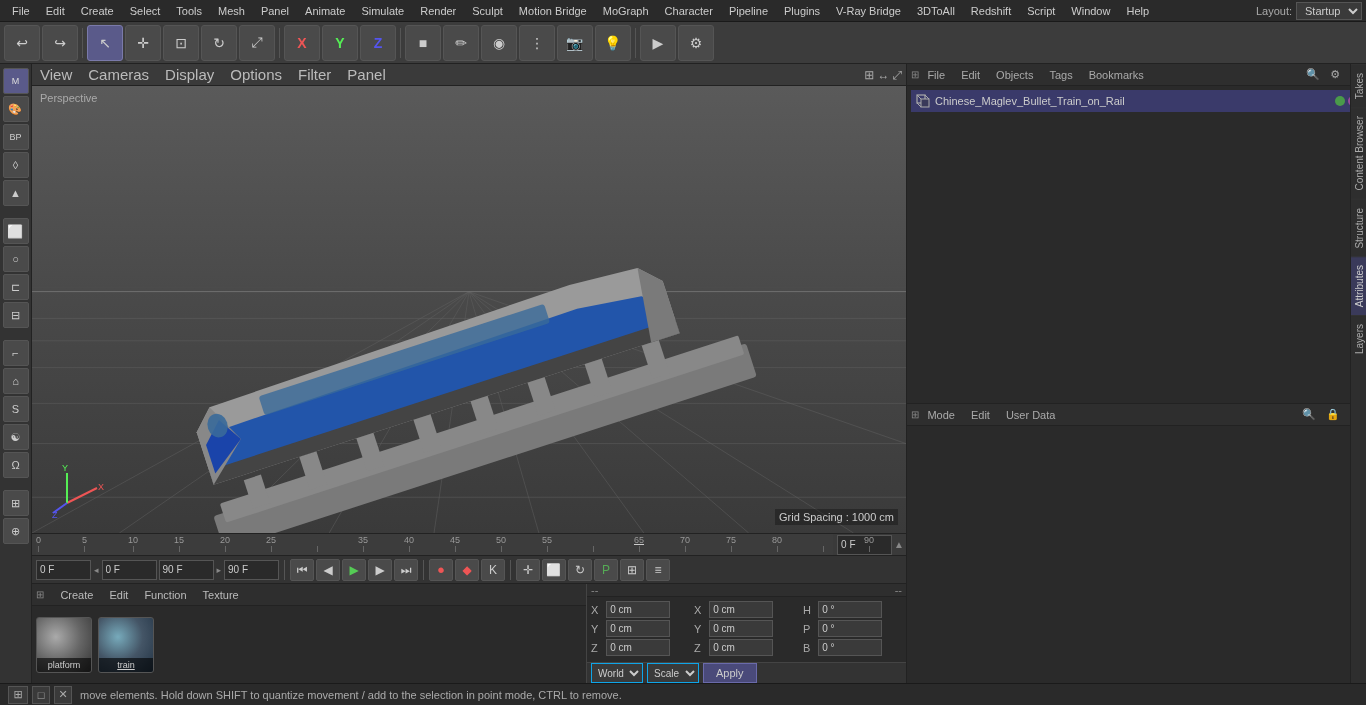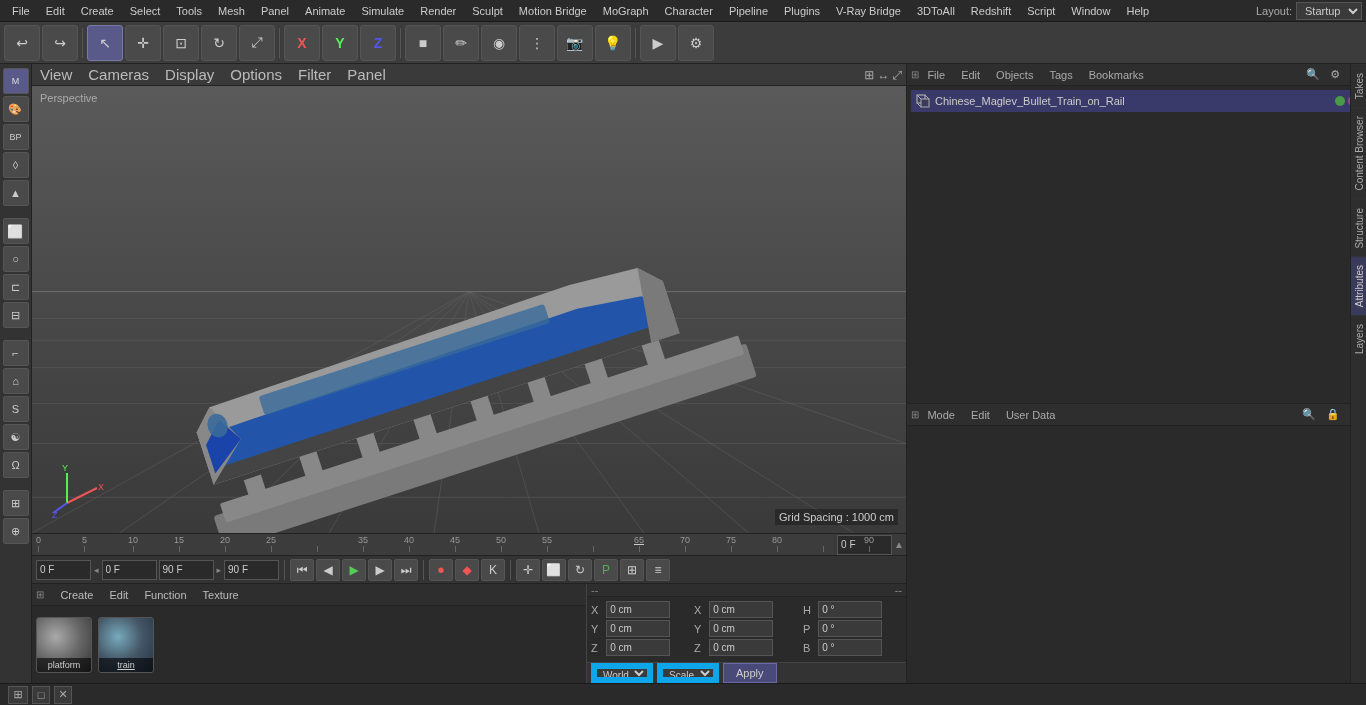--- a/index.html
+++ b/index.html
@@ -95,21 +95,21 @@
     .coords-dot { color: #888; }
     #coords-content { flex: 1; padding: 4px; background: #2a2a2a; }
     .coord-row { display: flex; align-items: center; gap: 4px; margin-bottom: 2px; }
     .coord-label { color: #aaa; font-size: 11px; width: 14px; }
     .coord-input { width: 64px; height: 17px; background: #3a3a3a; border: 1px solid #555; color: #ccc; font-size: 10px; padding: 0 3px; }
     .coord-unit { color: #888; font-size: 10px; width: 20px; }
     .coord-label2 { color: #aaa; font-size: 11px; width: 14px; margin-left: 6px; }
     .coord-input2 { width: 64px; height: 17px; background: #3a3a3a; border: 1px solid #555; color: #ccc; font-size: 10px; padding: 0 3px; }
     .coord-unit2 { color: #888; font-size: 10px; width: 20px; }
     #coords-footer { display: flex; align-items: center; background: #333; height: 26px; padding: 0 4px; gap: 4px; border-top: 1px solid #444; }
-    .coord-dropdown { height: 20px; background: #3a3a3a; border: 6px solid #0ea5e9; color: #ccc; font-size: 10px; padding: 0 2px; }
+    .coord-dropdown { height: 20px; background: #3a3a3a; border: 1px solid #0ea5e9; color: #ccc; font-size: 10px; padding: 0 2px; }
     .apply-btn { background: #4a4a7a; border: 1px solid #6a6aaa; color: #ccc; font-size: 11px; padding: 2px 12px; cursor: pointer; height: 20px; }
 
     
     #statusbar { height: 22px; background: #2a2a2a; border-top: 1px solid #1a1a1a; display: flex; align-items: center; padding: 0 8px; color: #aaa; font-size: 11px; }
 
     
     #right-tabs { position: absolute; right: 0; top: 22px; display: flex; flex-direction: column; background: #2e2e2e; border-left: 1px solid #222; z-index: 10; }
     .right-tab { writing-mode: vertical-rl; text-orientation: mixed; transform: rotate(180deg); padding: 8px 3px; color: #aaa; font-size: 10px; cursor: pointer; border-bottom: 1px solid #333; }
     .right-tab.active { background: #3a3a5a; color: #ccc; }
 
@@ -569,13 +569,14 @@
   </div>
 
 </div>
 
 <div id="statusbar">
   <div style="display:flex; align-items:center; gap:4px; margin-right:8px;">
     <div style="width:20px; height:18px; background:#3a3a3a; border:1px solid #555; display:flex; align-items:center; justify-content:center; cursor:pointer; font-size:11px;">⊞</div>
     <div style="width:18px; height:18px; background:#3a3a3a; border:1px solid #555; display:flex; align-items:center; justify-content:center; cursor:pointer; font-size:11px;">□</div>
     <div style="width:18px; height:18px; background:#3a3a3a; border:1px solid #555; display:flex; align-items:center; justify-content:center; cursor:pointer; font-size:11px;">✕</div>
   </div>
+  <span>move elements. Hold down SHIFT to quantize movement / add to the selection in point mode, CTRL to remove.</span>
 </div>
 
 </body></html>

